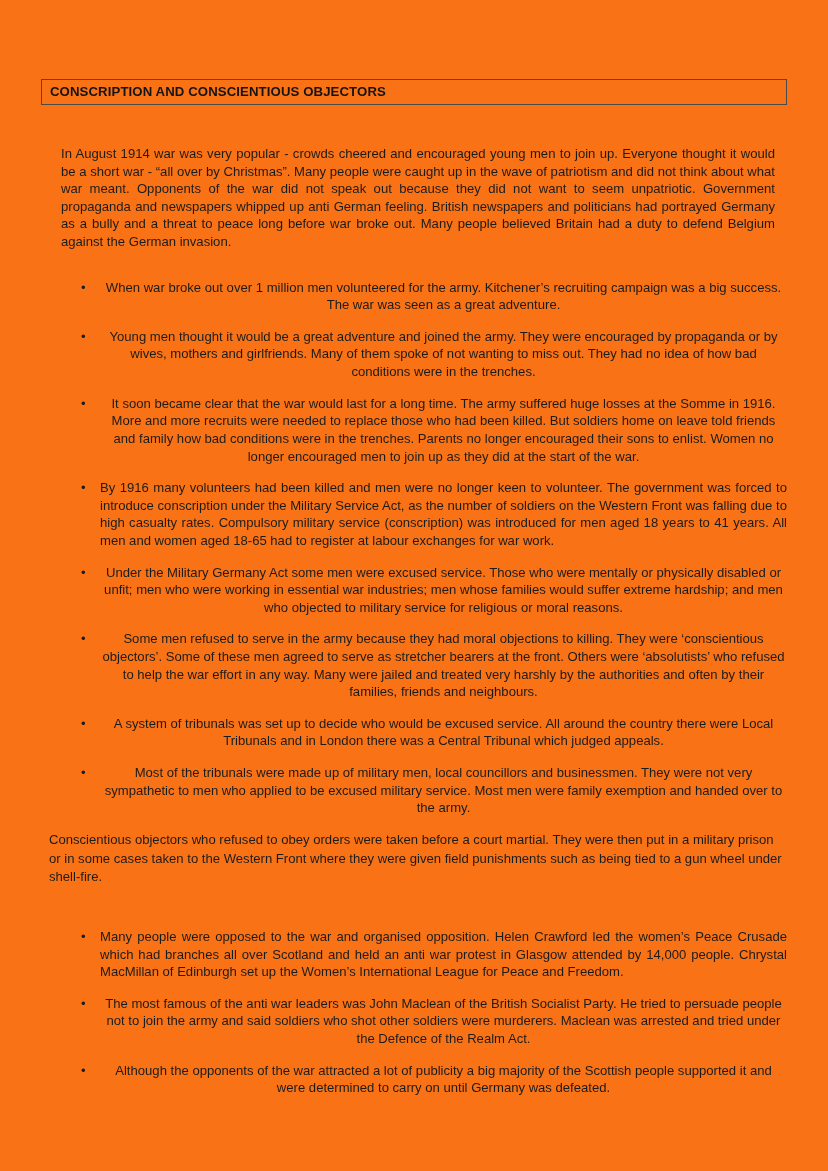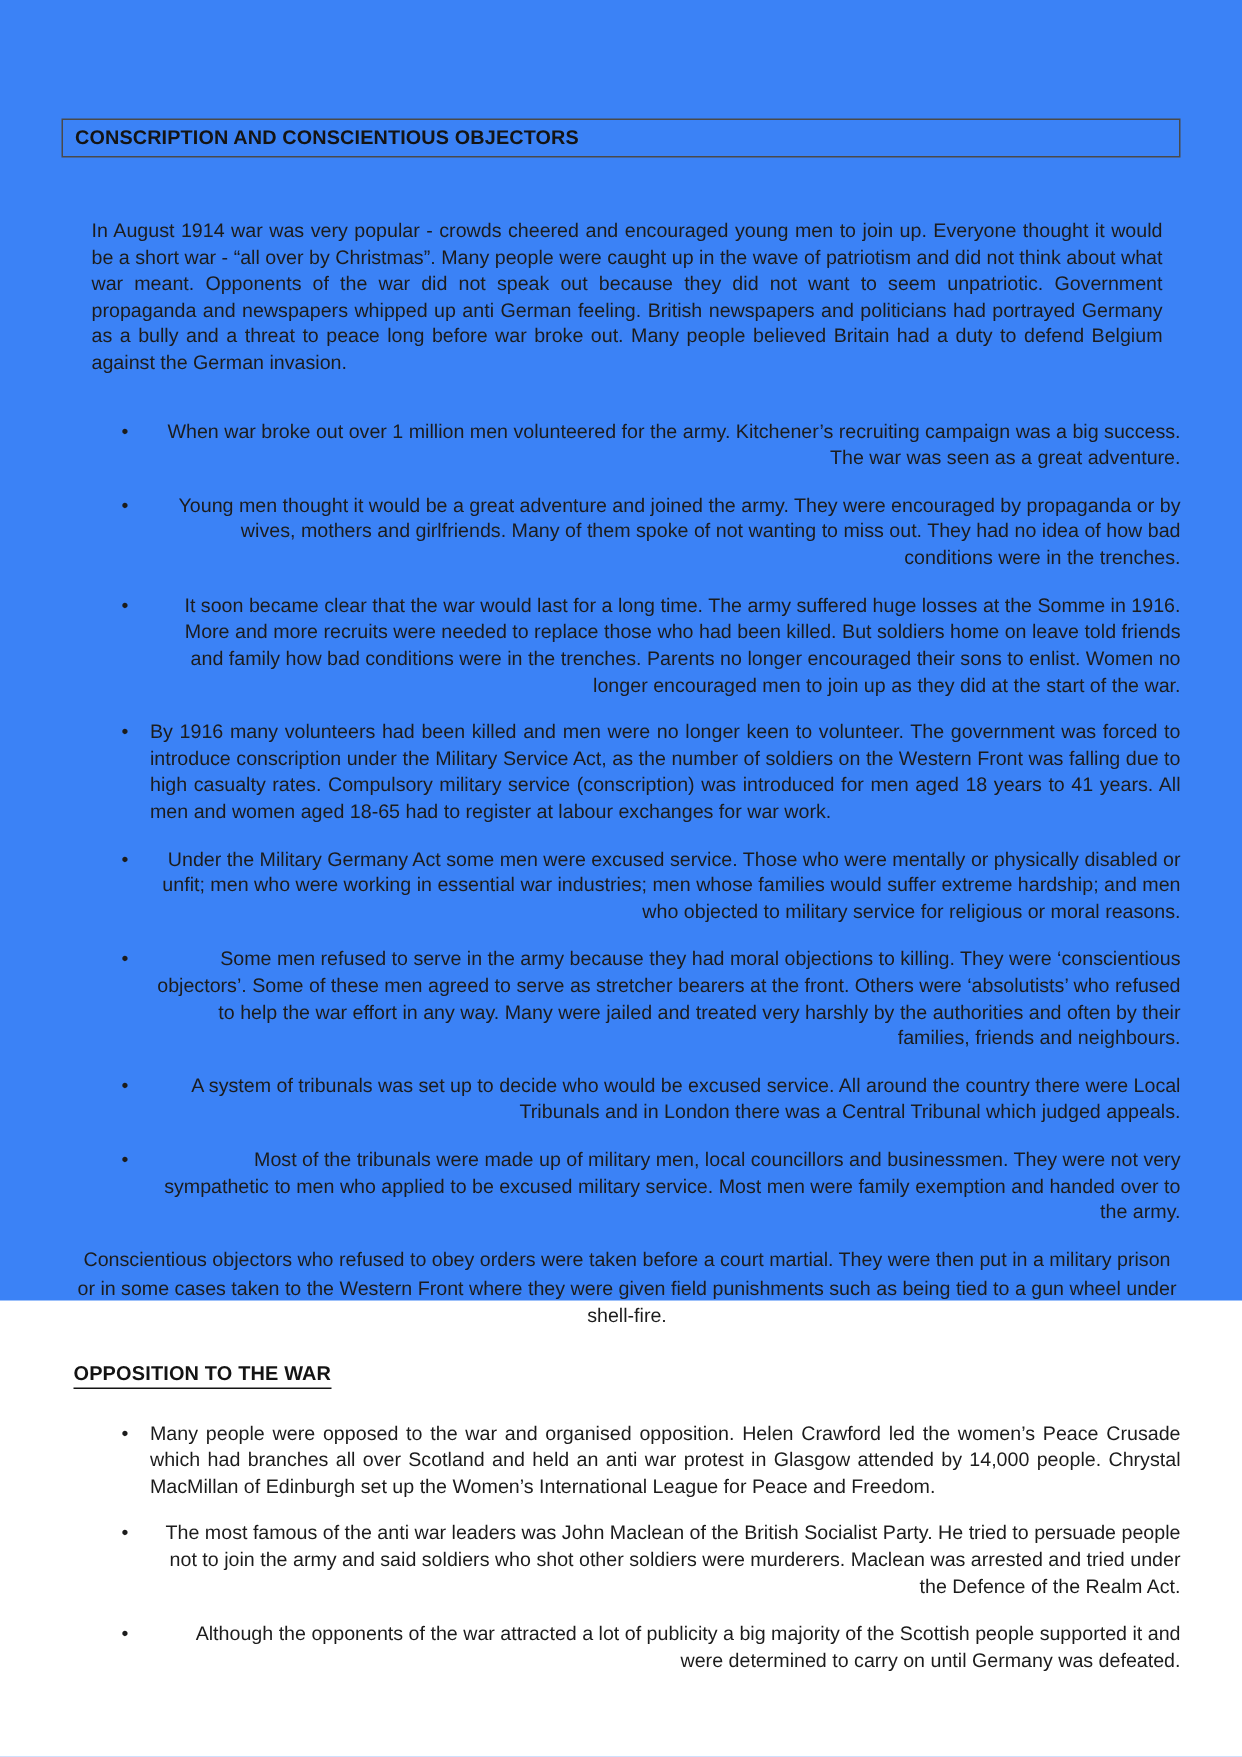--- a/index.html
+++ b/index.html
@@ -14,22 +14,22 @@
     font-family: "Liberation Sans", sans-serif;
     color: #1c1c1c;
     position: relative;
     overflow: hidden;
   }
 
   .page {
     position: absolute;
     left: 0; top: 0;
     width: 828px;
-    height: 867px;
-    background: #3b82f6;
+    height: 1171px;
+    background: #f97316;
   }
 
   
   .title-box {
     position: absolute;
     left: 41px;
     top: 79px;
     width: 746px;
     box-sizing: border-box;
     border: 1.5px solid #4a4a4a;
@@ -68,21 +68,21 @@
     font-size: 13.1px;
     line-height: 1.345;
     text-align: justify;
     margin: 12px;
     color: #1c1c1c;
   }
 
   p.body-para-left {
     font-size: 13.1px;
     line-height: 1.43;
-    text-align: center;
+    text-align: left;
     margin: 0;
     color: #1c1c1c;
   }
 
   ul.bullets {
     list-style: none;
     margin: 0;
     padding: 0;
   }
   ul.bullets > li {
@@ -96,21 +96,21 @@
   ul.bullets > li + li { margin-top: 14px; }
 
   ul.bullets > li .bullet-marker {
     position: absolute;
     left: 32px;
     top: 0;
     font-size: 13.1px;
     line-height: 1.345;
     color: #1c1c1c;
   }
-  li.align-left .bullet-body { text-align: right; display: block; }
+  li.align-left .bullet-body { text-align: center; display: block; }
   li.align-justify .bullet-body { text-align: justify; display: block; }
   .sp-after-heading { height: 21px; }
   .sp-after-para { height: 16px; }
   .sp-before-heading { height: 20px; }
   .sp-after-list { height: 14px; }
 </style>
 </head>
 <body>
 
 <div class="page">
@@ -162,23 +162,20 @@
         <span class="bullet-body">Most of the tribunals were made up of military men, local councillors and businessmen. They were not very sympathetic to men who applied to be excused military service. Most men were family exemption and handed over to the army.</span>
       </li>
     </ul>
 
     <div class="sp-after-list"></div>
 
     <p class="body-para-left">Conscientious objectors who refused to obey orders were taken before a court martial. They were then put in a military prison or in some cases taken to the Western Front where they were given field punishments such as being tied to a gun wheel under shell-fire.</p>
 
     <div class="sp-before-heading"></div>
 
-    <div class="heading-wrap">
-      <h2 class="section-heading">OPPOSITION TO THE WAR</h2>
-    </div>
 
     <div class="sp-after-heading"></div>
 
     <ul class="bullets">
       <li class="align-justify">
         <span class="bullet-marker">•</span>
         <span class="bullet-body">Many people were opposed to the war and organised opposition. Helen Crawford led the women’s Peace Crusade which had branches all over Scotland and held an anti war protest in Glasgow attended by 14,000 people. Chrystal MacMillan of Edinburgh set up the Women’s International League for Peace and Freedom.</span>
       </li>
       <li class="align-left">
         <span class="bullet-marker">•</span>

